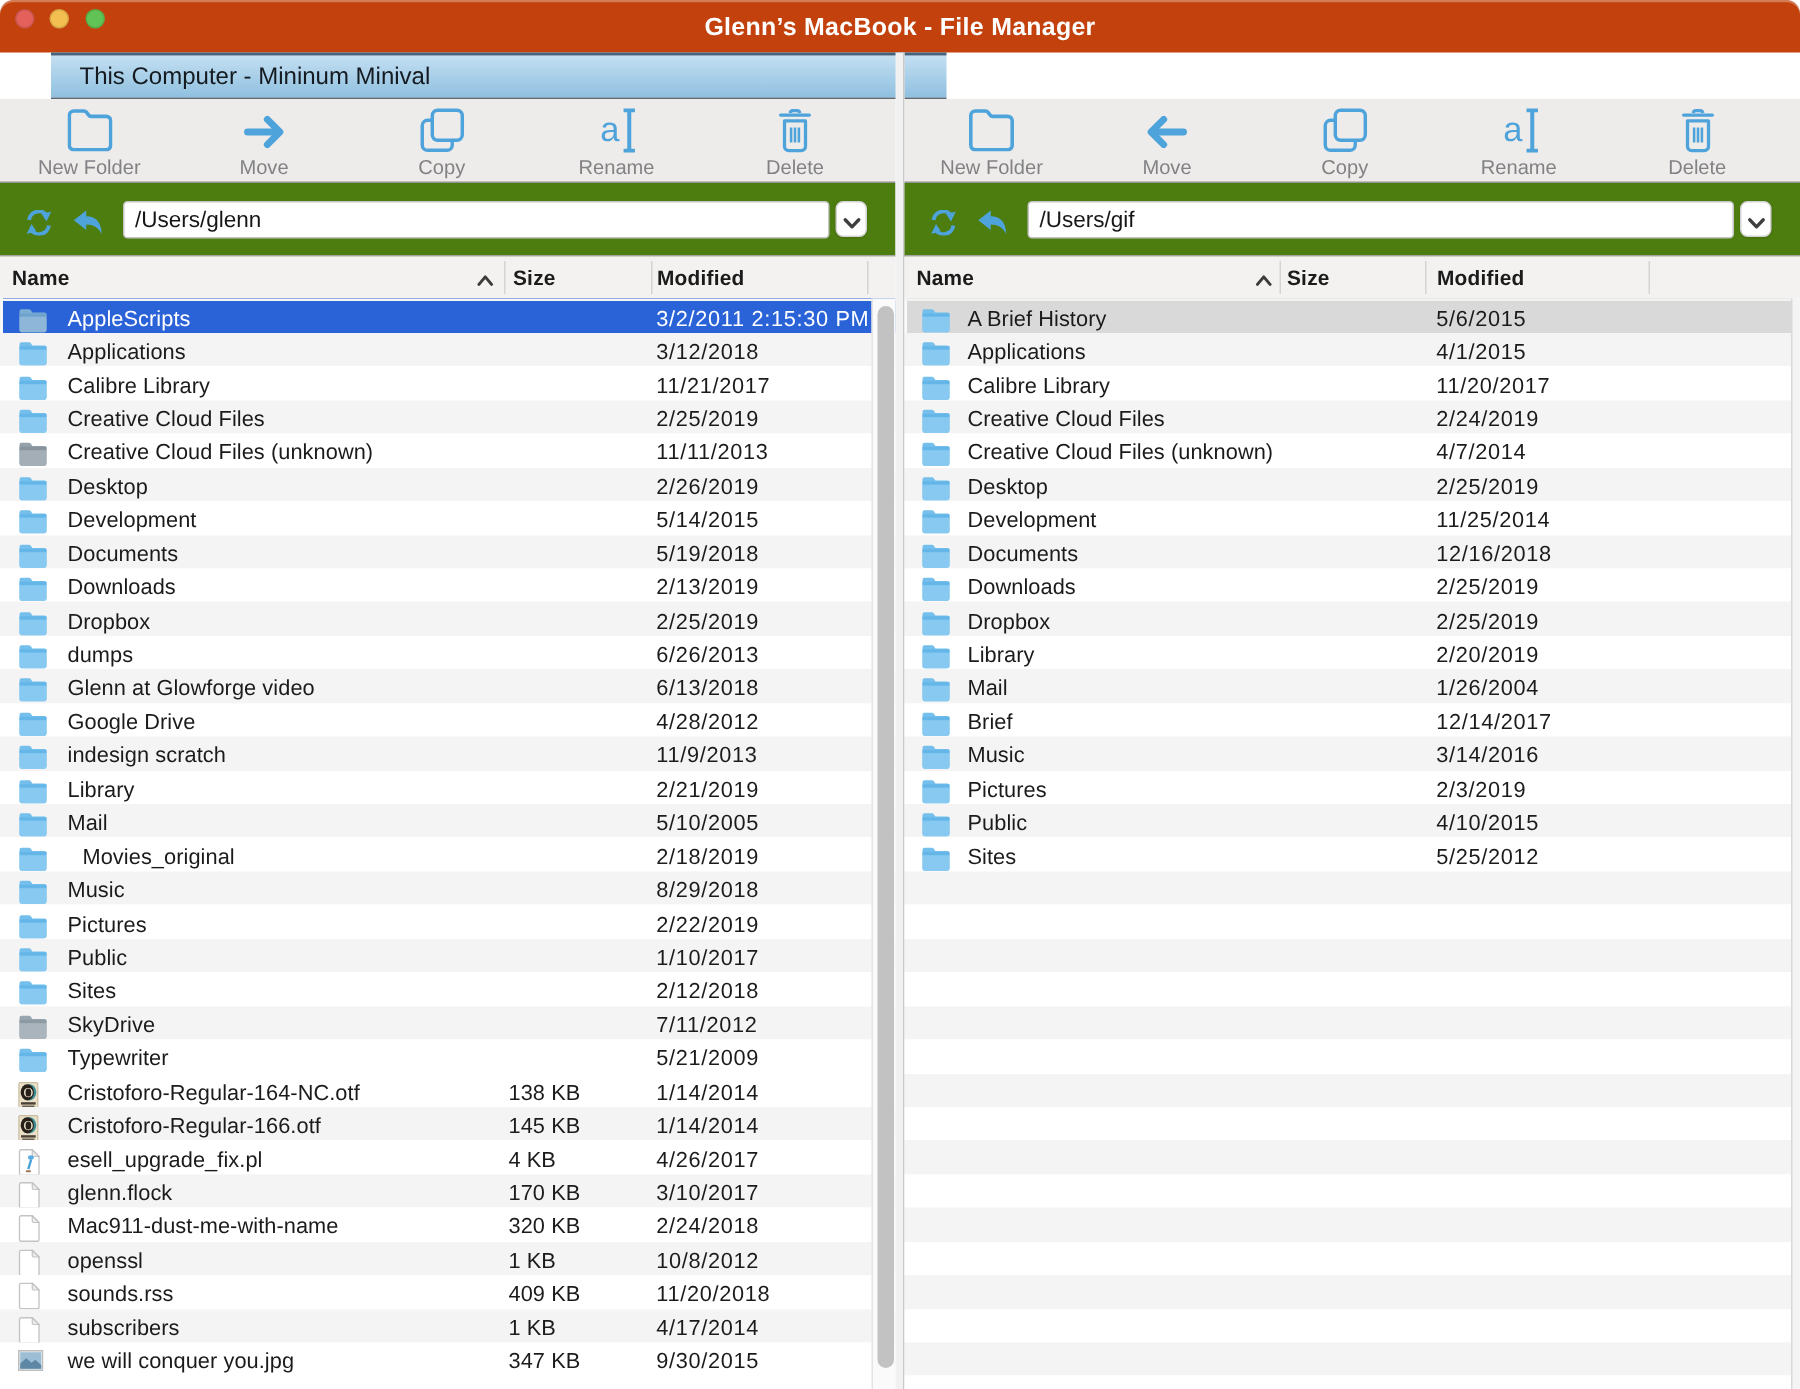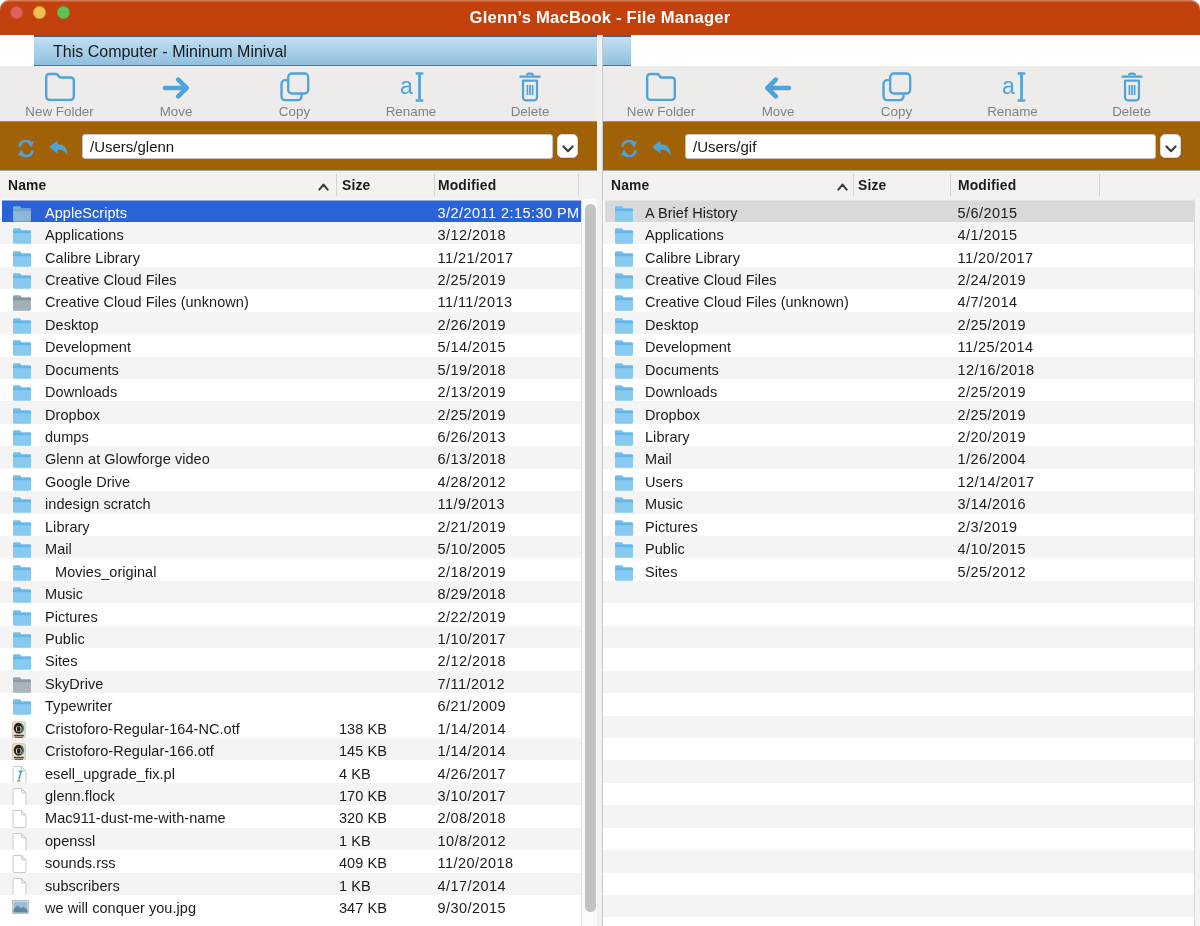--- a/index.html
+++ b/index.html
@@ -13,21 +13,21 @@
 #title-text { width:1200px; top:7.5px; text-align:center; color:#fff; font-size:16.6px; font-weight:bold; letter-spacing:0.2px;}
 
 .pane { top:34.8px; height:891.2px; }
 .caption { left:0; top:0; width:100%; height:31.2px; border-bottom:1.5px solid #5a6a76;
   font-size:16px; color:#141a20; line-height:29px; padding-left:19px;margin-left:34px; }
 .cap-active { background:linear-gradient(#c3dff2,#8fc0df); border-top:2px solid #44627c; }
 .cap-inactive { background:linear-gradient(#efefef,#e1e1e1); border-bottom-color:#8e8e8e; border-top:2px solid #a9afb3; }
 .toolbar { left:0; top:31.2px; width:100%; height:56px; background:#edeceb; border-bottom:1.5px solid #929292; }
 .tbi { position:absolute; top:0; width:110px; height:56px; text-align:center; }
 .tbi .lab { position:absolute; left:0; top:38px; width:100%; text-align:center; font-size:13.4px; color:#828285; }
-.pathbar { left:0; top:87.2px; width:100%; height:49.5px; background:#a16207; border-bottom:1.5px solid #a3a3a3; }
+.pathbar { left:0; top:87.2px; width:100%; height:49.5px; background:#4d7c0f; border-bottom:1.5px solid #a3a3a3; }
 .pfield { position:absolute; top:12.5px; height:25px; background:#fff; border:1px solid #c4c4c4; border-radius:3px;
   font-size:15px; color:#161616; line-height:23px; padding-left:7px; }
 .pbtn { position:absolute; top:12.5px; width:21px; height:24px; background:#fff; border:1px solid #d4d4d4; border-radius:5px; box-shadow:0 0.5px 1.5px rgba(0,0,0,0.12); }
 .thead { left:0; top:136.7px; width:100%; height:28px; background:#f3f2f1; font-size:13.9px; letter-spacing:0.15px; color:#1b1b1b; }
 .thead .hl { position:absolute; top:0; line-height:28.5px;font-weight:bold; }
 .hsep { position:absolute; top:3px; height:22px; width:1px; background:#d4d4d4; }
 
 .rows { left:0; top:164.7px; }
 .row { position:relative; width:100%; height:22.45px; background:#fff; }
 .row.alt { background:#f4f4f4; }
@@ -386,21 +386,21 @@
         </div>
 <div class="row">
           <span class="ic" style="left:12px">
             <svg width="20" height="17" viewBox="0 0 20 17">
               <path d="M1,2.5 a1.3,1.3 0 0 1 1.3,-1.3 h5.1 a1.3,1.3 0 0 1 1.05,0.53 l1.15,1.57 h8.0 a1.4,1.4 0 0 1 1.4,1.4 v10.3 a1.5,1.5 0 0 1 -1.5,1.5 h-15 a1.5,1.5 0 0 1 -1.5,-1.5 z" fill="#74bfeb"></path>
               <rect x="1" y="3.9" width="18" height="2.3" fill="#64b6e8"></rect>
               <path d="M1,6.2 h18 v8.8 a1.5,1.5 0 0 1 -1.5,1.5 h-15 a1.5,1.5 0 0 1 -1.5,-1.5 z" fill="#87c9f1"></path>
             </svg>
           </span>
           <span class="nm" style="left:45px">Typewriter</span>
-          <span class="md" style="left:437.5px">6/21/2009</span>
+          <span class="md" style="left:437.5px">5/21/2009</span>
         </div>
 <div class="row">
           <span class="ic" style="left:12px">
             <svg width="14" height="19" viewBox="0 0 14 19">
               <rect x="0.6" y="0.8" width="12.6" height="17.6" rx="0.8" fill="#eae0c8" stroke="#c9bd9e" stroke-width="0.8"></rect>
               <ellipse cx="7.6" cy="7.2" rx="4.6" ry="5.4" fill="#3d8d94"></ellipse>
               <ellipse cx="6.2" cy="7.2" rx="4.4" ry="5.4" fill="#272018"></ellipse>
               <text x="3.6" y="10.6" font-family="Liberation Serif, serif" font-size="9px" fill="#f2ead6">O</text>
               <rect x="2" y="13.8" width="9.8" height="1.6" fill="#4a4036"></rect>
               <rect x="2.8" y="16" width="8.2" height="1.4" fill="#6a5f50"></rect>
@@ -452,21 +452,21 @@
         </div>
 <div class="row">
           <span class="ic" style="left:12px">
             <svg width="15" height="18" viewBox="0 0 15 18">
               <path d="M1,1.5 a1,1 0 0 1 1,-1 h7.5 l4.5,4.5 v11.5 a1,1 0 0 1 -1,1 h-11 a1,1 0 0 1 -1,-1 z" fill="#fff" stroke="#c3c3c3" stroke-width="0.9"></path>
               <path d="M9.5,0.5 l4.5,4.5 h-3.5 a1,1 0 0 1 -1,-1 z" fill="#ececec" stroke="#c3c3c3" stroke-width="0.8"></path>
             </svg>
           </span>
           <span class="nm" style="left:45px">Mac911-dust-me-with-name</span>
           <span class="sz" style="left:339px">320 KB</span>
-          <span class="md" style="left:437.5px">2/08/2018</span>
+          <span class="md" style="left:437.5px">2/24/2018</span>
         </div>
 <div class="row alt">
           <span class="ic" style="left:12px">
             <svg width="15" height="18" viewBox="0 0 15 18">
               <path d="M1,1.5 a1,1 0 0 1 1,-1 h7.5 l4.5,4.5 v11.5 a1,1 0 0 1 -1,1 h-11 a1,1 0 0 1 -1,-1 z" fill="#fff" stroke="#c3c3c3" stroke-width="0.9"></path>
               <path d="M9.5,0.5 l4.5,4.5 h-3.5 a1,1 0 0 1 -1,-1 z" fill="#ececec" stroke="#c3c3c3" stroke-width="0.8"></path>
             </svg>
           </span>
           <span class="nm" style="left:45px">openssl</span>
           <span class="sz" style="left:339px">1 KB</span>
@@ -735,21 +735,21 @@
           <span class="md" style="left:354.5px">1/26/2004</span>
         </div>
 <div class="row">
           <span class="ic" style="left:11px">
             <svg width="20" height="17" viewBox="0 0 20 17">
               <path d="M1,2.5 a1.3,1.3 0 0 1 1.3,-1.3 h5.1 a1.3,1.3 0 0 1 1.05,0.53 l1.15,1.57 h8.0 a1.4,1.4 0 0 1 1.4,1.4 v10.3 a1.5,1.5 0 0 1 -1.5,1.5 h-15 a1.5,1.5 0 0 1 -1.5,-1.5 z" fill="#74bfeb"></path>
               <rect x="1" y="3.9" width="18" height="2.3" fill="#64b6e8"></rect>
               <path d="M1,6.2 h18 v8.8 a1.5,1.5 0 0 1 -1.5,1.5 h-15 a1.5,1.5 0 0 1 -1.5,-1.5 z" fill="#87c9f1"></path>
             </svg>
           </span>
-          <span class="nm" style="left:42px">Users</span>
+          <span class="nm" style="left:42px">Brief</span>
           <span class="md" style="left:354.5px">12/14/2017</span>
         </div>
 <div class="row alt">
           <span class="ic" style="left:11px">
             <svg width="20" height="17" viewBox="0 0 20 17">
               <path d="M1,2.5 a1.3,1.3 0 0 1 1.3,-1.3 h5.1 a1.3,1.3 0 0 1 1.05,0.53 l1.15,1.57 h8.0 a1.4,1.4 0 0 1 1.4,1.4 v10.3 a1.5,1.5 0 0 1 -1.5,1.5 h-15 a1.5,1.5 0 0 1 -1.5,-1.5 z" fill="#74bfeb"></path>
               <rect x="1" y="3.9" width="18" height="2.3" fill="#64b6e8"></rect>
               <path d="M1,6.2 h18 v8.8 a1.5,1.5 0 0 1 -1.5,1.5 h-15 a1.5,1.5 0 0 1 -1.5,-1.5 z" fill="#87c9f1"></path>
             </svg>
           </span>

